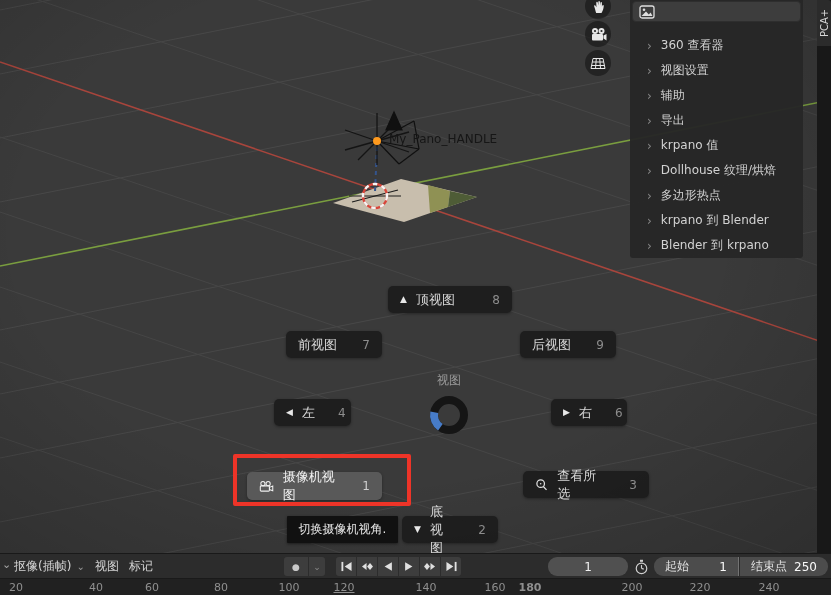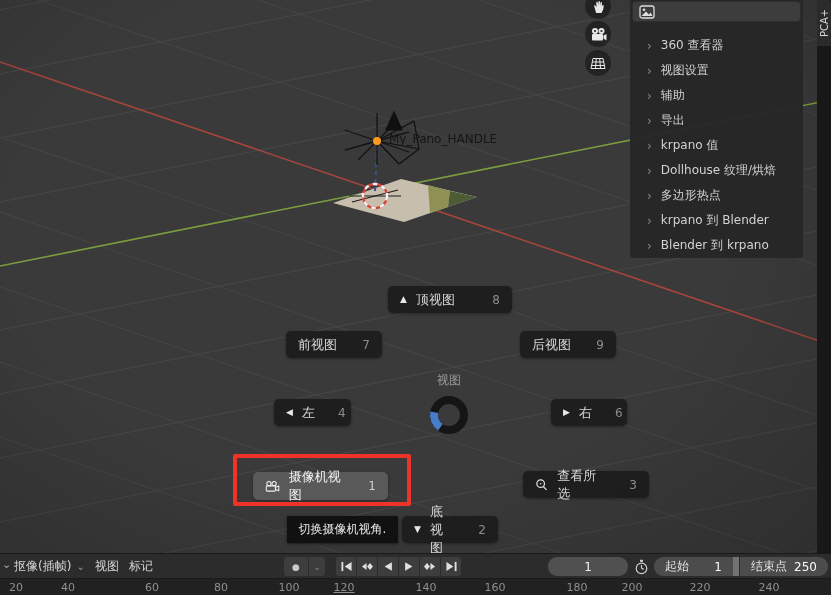--- a/index.html
+++ b/index.html
@@ -18,21 +18,21 @@
 
   
   .pie-btn{position:absolute;height:27px;background:rgba(28,28,28,0.95);border-radius:5px;display:flex;align-items:center;color:#d8d8d8;font-size:13px;padding:0 12px;gap:9px;box-shadow:0 1px 3px rgba(0,0,0,0.35);}
   .pie-btn .glyph{font-size:9px;color:#e8e8e8;line-height:1;}
   .pie-btn .num{margin-left:auto;color:#8d8d8d;font-size:12px;padding-left:14px;}
   .pb-top{left:388px;top:286px;width:124px;}
   .pb-front{left:286px;top:331px;width:96px;}
   .pb-back{left:520px;top:331px;width:96px;}
   .pb-left{left:274px;top:399px;width:77px;}
   .pb-right{left:551px;top:399px;width:76px;}
-  .pb-camera{left:253px;top:472px;width:135px;height:28px;background:#595959;color:#f2f2f2;justify-content:center;}
+  .pb-camera{left:247px;top:472px;width:135px;height:28px;background:#595959;color:#f2f2f2;justify-content:center;}
   .pb-camera .num{color:#cfcfcf;}
   .pb-sel{left:523px;top:471px;width:126px;}
   .pb-bottom{left:402px;top:516px;width:96px;}
   .pie-center-label{position:absolute;left:449px;top:372px;transform:translateX(-50%);color:#9a9a9a;font-size:12px;}
   .pie-ring{position:absolute;left:426px;top:392px;}
   .tooltip{position:absolute;left:287px;top:516px;width:111px;height:27px;background:#111111;border-radius:1px;color:#e6e6e6;font-size:12px;display:flex;align-items:center;justify-content:center;box-shadow:0 1px 3px rgba(0,0,0,0.5);}
   .annotation{position:absolute;left:233px;top:454px;width:178px;height:52px;border:4px solid #ee3428;border-radius:2px;pointer-events:none;z-index:20;}
 
   
   .side-strip{position:absolute;left:817px;top:0;width:14px;height:553px;background:#181818;}
@@ -42,38 +42,38 @@
   .npanel-header .hlabel{flex:1;text-align:center;}
   .npanel-items{position:absolute;left:0;top:33px;width:173px;}
   .npanel-item{height:25px;display:flex;align-items:center;padding-left:17px;gap:9px;color:#d2d2d2;font-size:12px;}
   .npanel-item .chev{color:#8a8a8a;font-size:12px;line-height:1;}
 
   
   .timeline{position:absolute;left:0;top:553px;width:831px;height:42px;background:#2c2c2c;border-top:1px solid #191919;}
   .tl-header{position:absolute;left:0;top:0;width:831px;height:24px;display:flex;align-items:center;color:#d4d4d4;font-size:12px;}
   .tl-ruler{position:absolute;left:0;top:24px;width:831px;height:18px;background:#212121;border-top:1px solid #1a1a1a;}
   .tick{position:absolute;top:2px;transform:translateX(-50%);color:#8f8f8f;font-size:11px;}
-  .rt0{left:16px;}.rt1{left:68px;}.rt2{left:152px;}.rt3{left:221px;}.rt4{left:289px;}.rt5{left:344px;text-decoration:underline;}
-  .rt6{left:426px;}.rt7{left:495px;}.rt8{left:577px;}.rt9{left:632px;}.rt10{left:700px;}.rt11{left:769px;}
+  .rt0{left:16px;}.rt1{left:96px;}.rt2{left:152px;}.rt3{left:221px;}.rt4{left:289px;}.rt5{left:344px;text-decoration:underline;}
+  .rt6{left:426px;}.rt7{left:495px;}.rt8{left:530px;font-weight:bold;}.rt9{left:632px;}.rt10{left:700px;}.rt11{left:769px;}
   .tl-chev{position:absolute;left:1px;top:4px;color:#a8a8a8;font-size:11px;width:11px;text-align:center;}
   .tl-mode{position:absolute;left:14px;top:3px;height:18px;display:flex;align-items:center;gap:5px;color:#d6d6d6;}
   .tl-mode .chev{color:#9a9a9a;font-size:10px;}
   .tl-menu-view{position:absolute;left:95px;top:4px;}
   .tl-menu-marker{position:absolute;left:129px;top:4px;}
   .rec-group{position:absolute;left:284px;top:3px;height:19px;display:flex;}
   .rec-btn{width:24px;height:19px;background:#3d3d3d;border-radius:3px 0 0 3px;display:flex;align-items:center;justify-content:center;color:#c9c9c9;font-size:9px;}
   .rec-dd{width:17px;height:19px;background:#3d3d3d;border-left:1px solid #2c2c2c;border-radius:0 3px 3px 0;display:flex;align-items:center;justify-content:center;color:#8b8b8b;font-size:9px;}
   .transport{position:absolute;left:336px;top:3px;display:flex;gap:1px;}
   .tr-btn{width:20px;height:19px;background:#3d3d3d;display:flex;align-items:center;justify-content:center;}
   .tr-btn:first-child{border-radius:3px 0 0 3px;}
   .tr-btn:last-child{border-radius:0 3px 3px 0;}
   .frame-field{position:absolute;left:548px;top:3px;width:80px;height:19px;background:#505050;border-radius:9px;display:flex;align-items:center;justify-content:center;color:#f2f2f2;}
   .clock-btn{position:absolute;left:632px;top:3px;width:19px;height:19px;display:flex;align-items:center;justify-content:center;}
   .range-field{position:absolute;top:3px;height:19px;background:#4c4c4c;display:flex;align-items:center;color:#e2e2e2;padding:0 11px;justify-content:space-between;}
-  .rf-start{left:654px;width:85px;border-radius:9px 0 0 9px;border-right:6px solid #737373;}
+  .rf-start{left:654px;width:85px;border-radius:9px 0 0 9px;border-right:1px solid #737373;}
   .rf-end{left:740px;width:88px;border-radius:0 9px 9px 0;}
   .range-field .val{color:#fafafa;}
 </style>
 </head>
 <body>
 
 <div class="root">
 
   <div class="viewport">
     <svg width="817" height="553">

